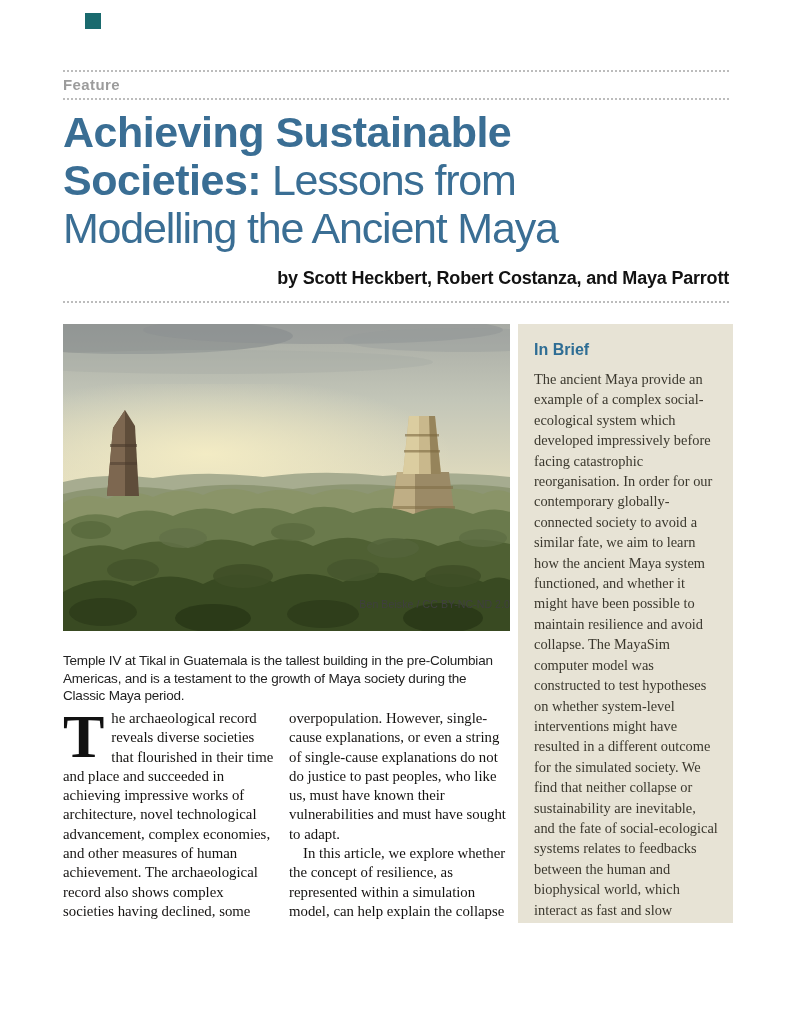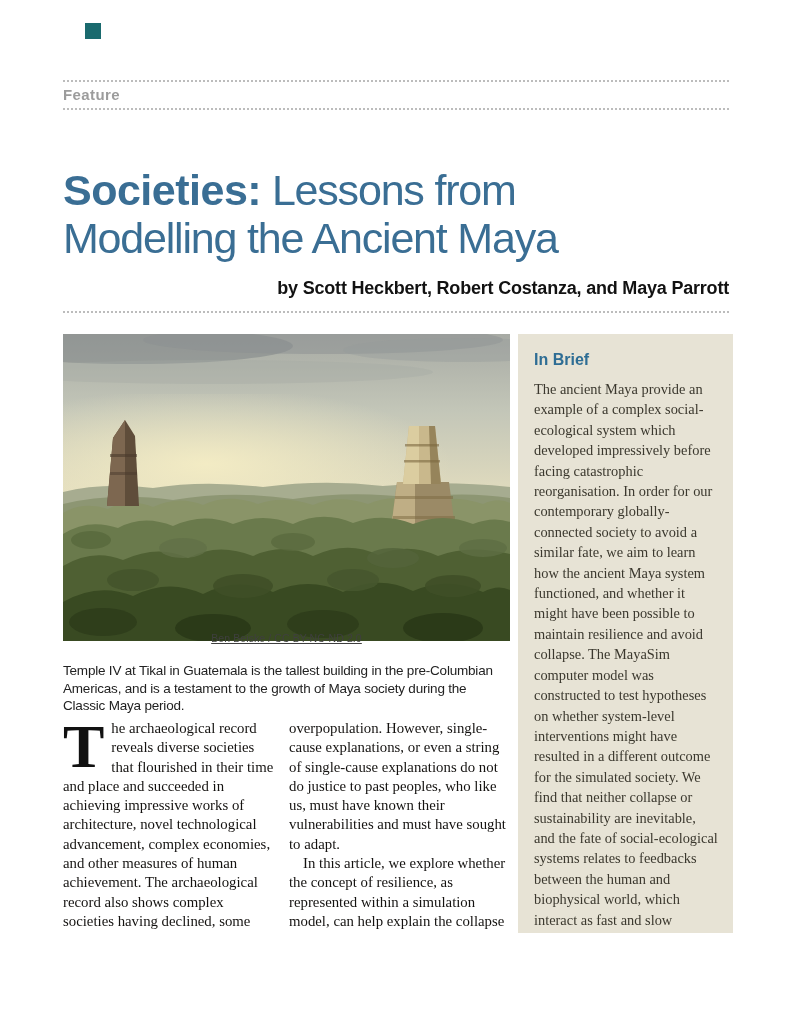--- a/index.html
+++ b/index.html
@@ -1,17 +1,17 @@
 <!DOCTYPE html>
 <html><head>
 <meta charset="utf-8">
 <style>
   html,body { margin:0; padding:0; background:#ffffff; }
   .page {
-    position:relative; width:791px; height:917px; margin:16px auto;
+    position:relative; width:791px; height:917px; margin:6px auto;
     background:#ffffff; overflow:hidden;
     font-family:"Liberation Sans", sans-serif;
   }
   .accent-square { position:absolute; left:85px; top:7px; width:16px; height:16px; background:#1a6a6e; }
 
   .feature-bar {
     position:absolute; left:63px; top:64px; width:666px;
     border-top:2px dotted #bcbcbc; border-bottom:2px dotted #bcbcbc;
     padding:4px 0 4px 0;
   }
@@ -31,22 +31,22 @@
   }
   .rule-byline { position:absolute; left:63px; top:295px; width:666px; border-top:2px dotted #bcbcbc; }
 
   .photo {
     position:absolute; left:63px; top:318px; width:447px; height:307px; margin:0;
     background:#c9ccba; overflow:hidden;
   }
   .photo svg { display:block; width:100%; height:100%; }
 
   .credit {
-    position:absolute; left:63px; top:616px; width:447px; text-align:center;
-    font-size:10.5px; color:#3f3f3f; letter-spacing:0.1px;text-decoration:underline;
+    position:absolute; left:63px; top:592px; width:447px; text-align:right;
+    font-size:10.5px; color:#3f3f3f; letter-spacing:0.1px;
   }
   .caption {
     position:absolute; left:63px; top:646px; width:447px;
     font-size:13.5px; line-height:17.5px; color:#222222; letter-spacing:-0.2px;
   }
 
   .col {
     position:absolute; top:703px;
     font-family:"Liberation Serif", serif; font-size:14.8px; line-height:19.3px;
     color:#141210; text-align:left;
@@ -88,21 +88,21 @@
 
 <div class="page">
 
   <div class="accent-square"></div>
 
   <div class="feature-bar">
     <span class="feature-label">Feature</span>
   </div>
 
   <div class="title-block">
-    <h1 class="title"><br>
+    <h1 class="title"><span class="bold">Achieving Sustainable</span><br>
       <span class="bold">Societies:</span><span class="light"> Lessons from</span><br>
       <span class="light">Modelling the Ancient Maya</span></h1>
     <div class="byline">by Scott Heckbert, Robert Costanza, and Maya Parrott</div>
   </div>
 
   <div class="rule-byline"></div>
 
   <figure class="photo">
     <svg viewBox="0 0 447 307" preserveAspectRatio="none" aria-hidden="true">
       <defs>

